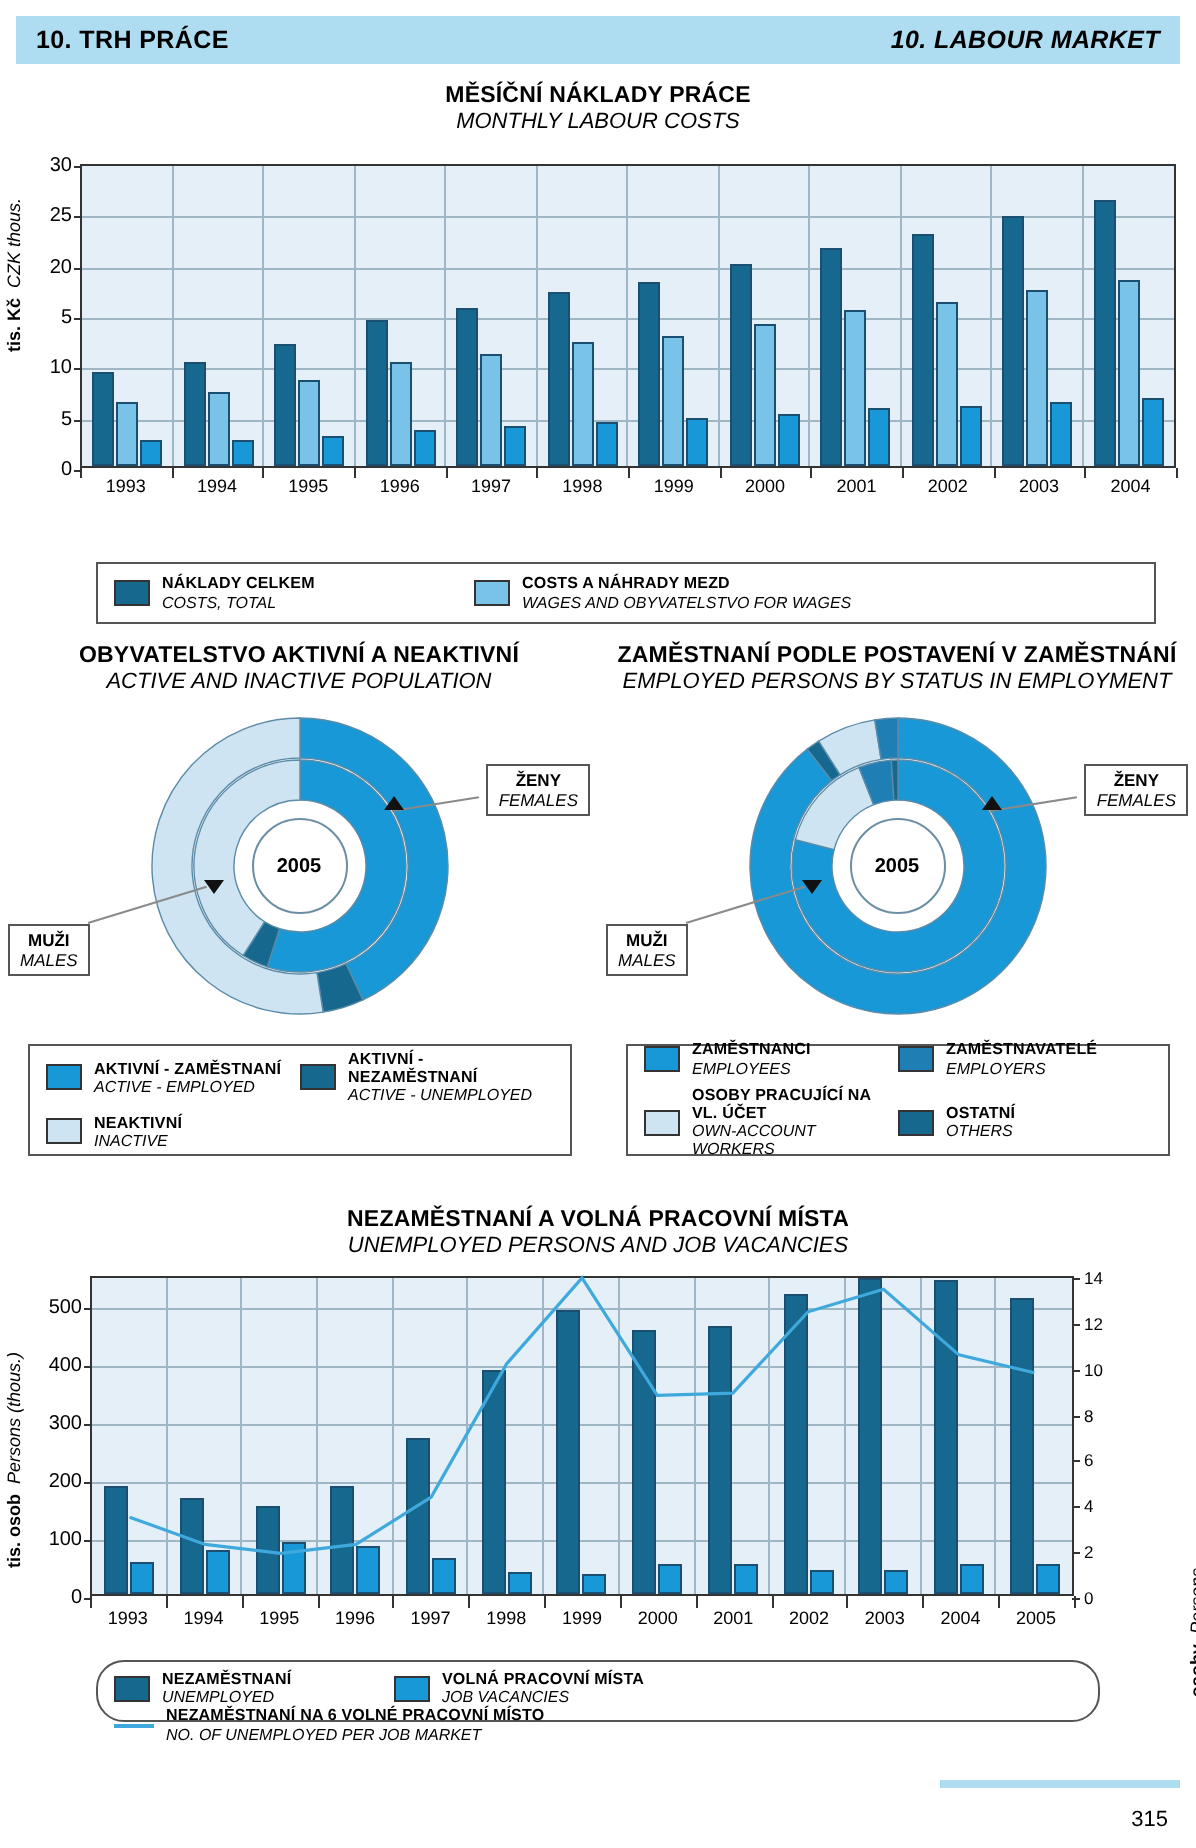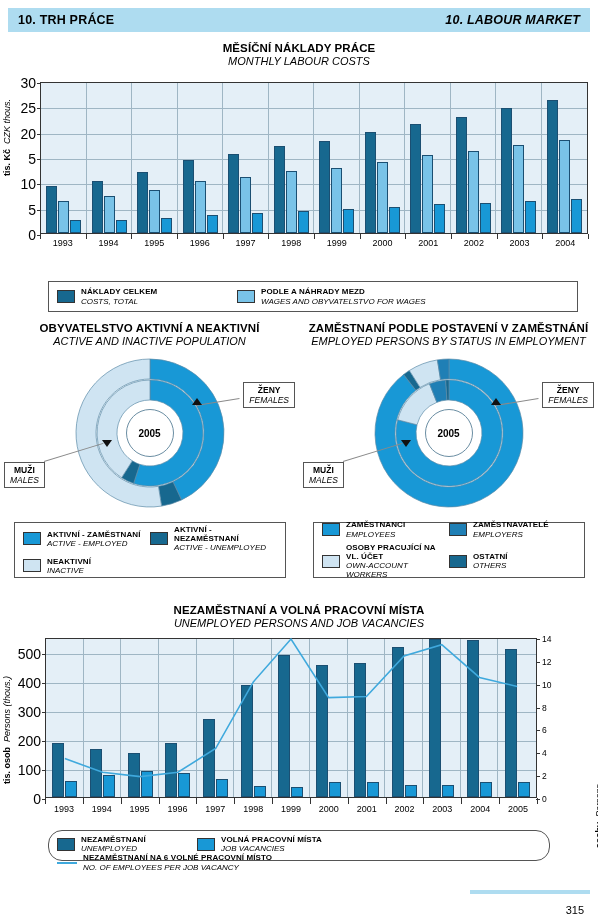--- a/index.html
+++ b/index.html
@@ -41,21 +41,21 @@
   .plot{
     position:absolute;
     background:#e4eff7;
     border:1.5px solid #333;
     box-sizing:border-box;
   }
   #bars-plot{left:40px;top:6px;width:548px;height:152px;}
   .gridline{position:absolute;left:0;right:0;height:1px;background:#9fb6c4;}
   .ytick{
     position:absolute;right:100%;margin-right:5px;
-    font-size:14px;transform:translateY(-50%);white-space:nowrap;
+    font-size:10px;transform:translateY(-50%);white-space:nowrap;
   }
   .ytick-mark{position:absolute;right:100%;width:4px;height:1px;background:#333;}
 
   .bars-groups{position:absolute;left:0;top:0;right:0;bottom:0;display:flex;}
   .bgroup{flex:1;display:flex;align-items:flex-end;justify-content:center;gap:1px;position:relative;}
   .bgroup .sep{position:absolute;right:0;top:0;bottom:0;width:1px;background:#9fb6c4;}
   .bar{width:11px;border:.5px solid #1b4f72;box-sizing:border-box;}
   .bar.total{background:#17688f;}
   .bar.wages{background:#79c3e8;}
   .bar.social{background:#1898d6;}
@@ -290,21 +290,21 @@
       <div class="leg-item">
         <span class="swatch" style="background: rgb(23, 104, 143);"></span>
         <span class="leg-txt">
           <span class="cz">NÁKLADY CELKEM</span>
           <span class="en">COSTS, TOTAL</span>
         </span>
       </div>
       <div class="leg-item">
         <span class="swatch" style="background: rgb(121, 195, 232);"></span>
         <span class="leg-txt">
-          <span class="cz">PODLE A NÁHRADY MEZD</span>
+          <span class="cz">COSTS A NÁHRADY MEZD</span>
           <span class="en">WAGES AND OBYVATELSTVO FOR WAGES</span>
         </span>
       </div>
     </div>
 </div>
 
 <div id="sec-donuts">
 
   <div class="donut-col" id="donut-left">
     <div class="chart-title">
@@ -600,20 +600,20 @@
         <span class="swatch" style="background: rgb(24, 152, 214);"></span>
         <span class="leg-txt">
           <span class="cz">VOLNÁ PRACOVNÍ MÍSTA</span>
           <span class="en">JOB VACANCIES</span>
         </span>
       </div>
       <div class="leg-item">
         <span class="line-swatch"></span>
         <span class="leg-txt">
           <span class="cz">NEZAMĚSTNANÍ NA 6 VOLNÉ PRACOVNÍ MÍSTO</span>
-          <span class="en">NO. OF EMPLOYEES PER JOB VACANCY</span>
+          <span class="en">NO. OF UNEMPLOYED PER JOB MARKET</span>
         </span>
       </div>
     </div>
 </div>
 
 <div class="footer-rule"></div>
 <div class="page-number">315</div>
 
 </body></html>

